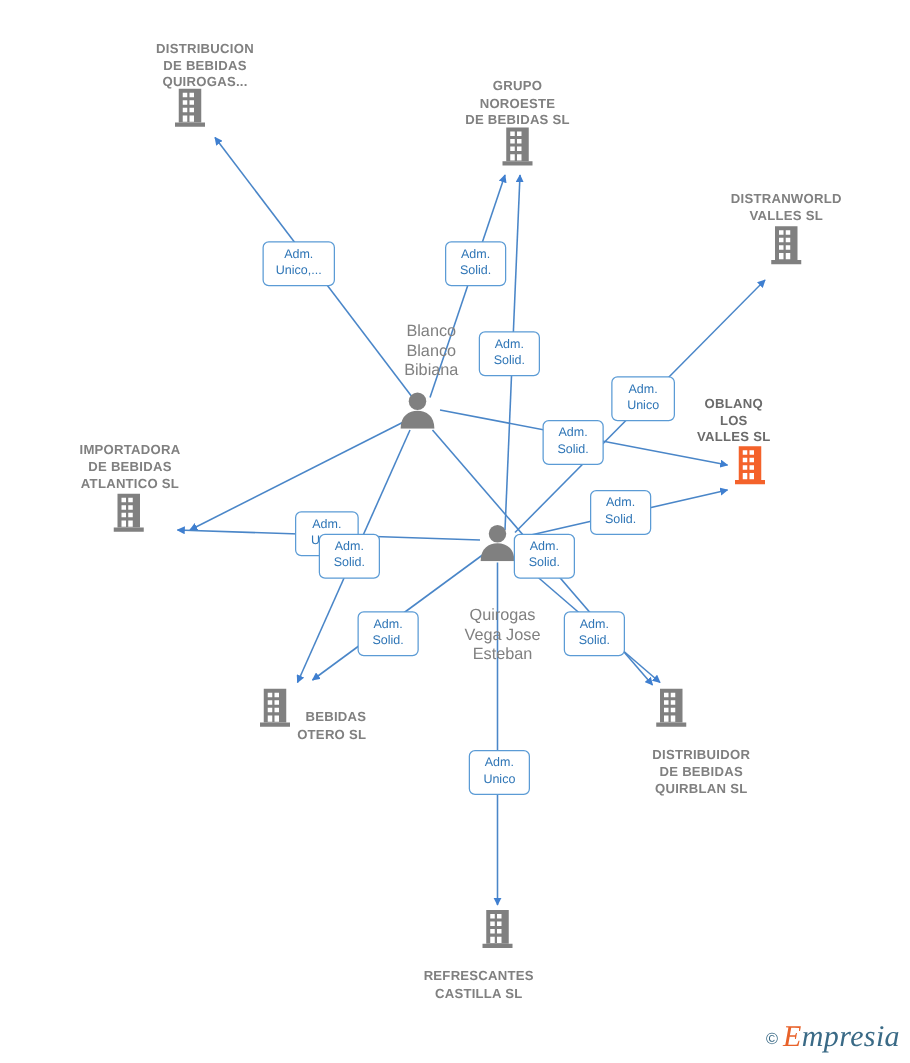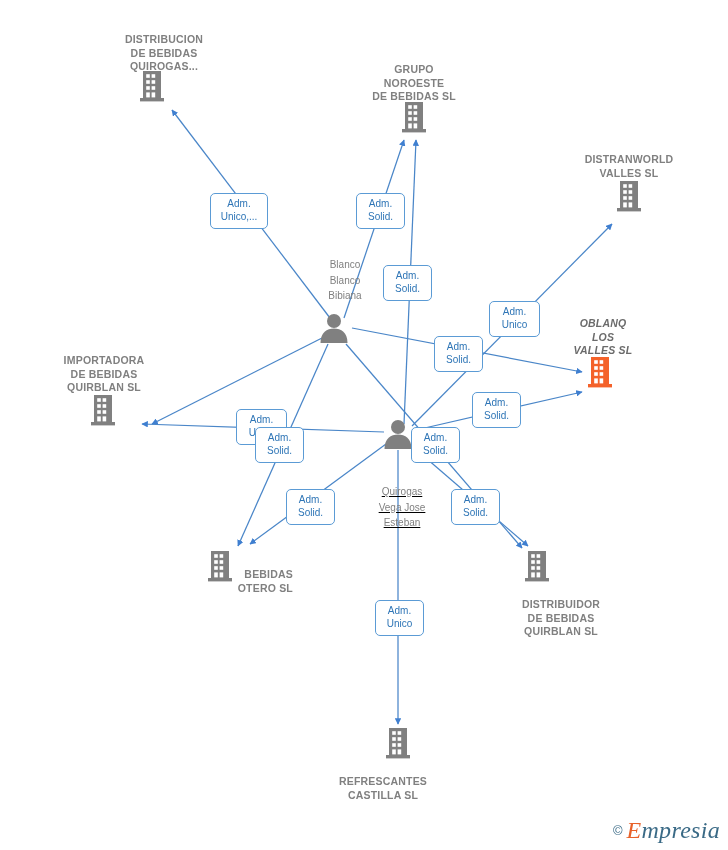--- a/index.html
+++ b/index.html
@@ -20,21 +20,21 @@
     line-height:13.5px;
     letter-spacing:.2px;
     white-space:pre-line;
   }
   .node.highlight .caption{color:#6b6b6b;}
   .building{display:block;margin:0 auto;}
 
   .person-node{position:absolute;text-align:center;}
   .person-node .pcaption{
     color:#808080;
-    font-size:10px;
+    font-size:13px;
     line-height:15.5px;
     white-space:pre-line;
   }
 
   .edge-label{
     position:absolute;
     box-sizing:border-box;
     background:#ffffff;
     border:1.3px solid #5b9bd5;
     border-radius:5px;
@@ -140,21 +140,21 @@
         <rect x="9.2" y="5.2" width="3.6" height="3.6" fill="#fff"></rect>
         <rect x="14.6" y="5.2" width="3.6" height="3.6" fill="#fff"></rect>
         <rect x="9.2" y="11.2" width="3.6" height="3.6" fill="#fff"></rect>
         <rect x="14.6" y="11.2" width="3.6" height="3.6" fill="#fff"></rect>
         <rect x="9.2" y="17.2" width="3.6" height="3.6" fill="#fff"></rect>
         <rect x="14.6" y="17.2" width="3.6" height="3.6" fill="#fff"></rect>
         <rect x="9.2" y="23.4" width="3.6" height="5" fill="#fff"></rect>
         <rect x="14.6" y="23.4" width="3.6" height="5" fill="#fff"></rect>
       </svg>
     </div>
-    <div class="node highlight" style="left: 544px; top: 317px; width: 118px; font-style: italic;">
+    <div class="node highlight" style="left: 528px; top: 317px; width: 118px;">
       <div class="caption">OBLANQ
 LOS
 VALLES  SL</div>
     </div>
     <div style="position: absolute; left: 585px; top: 355px;">
       <svg class="building" width="30" height="34" viewBox="0 0 30 34" aria-hidden="true">
         <rect x="6" y="2" width="18" height="27" fill="#f4622a"></rect>
         <rect x="3" y="29" width="24" height="3.4" fill="#f4622a"></rect>
         <rect x="9.2" y="5.2" width="3.6" height="3.6" fill="#fff"></rect>
         <rect x="14.6" y="5.2" width="3.6" height="3.6" fill="#fff"></rect>
@@ -162,21 +162,21 @@
         <rect x="14.6" y="11.2" width="3.6" height="3.6" fill="#fff"></rect>
         <rect x="9.2" y="17.2" width="3.6" height="3.6" fill="#fff"></rect>
         <rect x="14.6" y="17.2" width="3.6" height="3.6" fill="#fff"></rect>
         <rect x="9.2" y="23.4" width="3.6" height="5" fill="#fff"></rect>
         <rect x="14.6" y="23.4" width="3.6" height="5" fill="#fff"></rect>
       </svg>
     </div>
     <div class="node" style="left: 45px; top: 354px; width: 118px;">
       <div class="caption">IMPORTADORA
 DE BEBIDAS
-QUIRBLAN SL</div>
+ATLANTICO SL</div>
     </div>
     <div style="position: absolute; left: 88px; top: 393px;">
       <svg class="building" width="30" height="34" viewBox="0 0 30 34" aria-hidden="true">
         <rect x="6" y="2" width="18" height="27" fill="#808080"></rect>
         <rect x="3" y="29" width="24" height="3.4" fill="#808080"></rect>
         <rect x="9.2" y="5.2" width="3.6" height="3.6" fill="#fff"></rect>
         <rect x="14.6" y="5.2" width="3.6" height="3.6" fill="#fff"></rect>
         <rect x="9.2" y="11.2" width="3.6" height="3.6" fill="#fff"></rect>
         <rect x="14.6" y="11.2" width="3.6" height="3.6" fill="#fff"></rect>
         <rect x="9.2" y="17.2" width="3.6" height="3.6" fill="#fff"></rect>
@@ -242,21 +242,21 @@
     </div>
     <div class="person-node" style="left: 309px; top: 257px; width: 72px;">
       <div class="pcaption">Blanco
 Blanco
 Bibiana</div>
     </div>
     <div style="position: absolute; left: 317px; top: 313px;"><svg width="34" height="30" viewBox="0 0 34 30" aria-hidden="true">
         <circle cx="17" cy="8" r="7" fill="#808080"></circle>
         <path d="M3.5 30 C3.5 19.5 10 15.5 17 15.5 C24 15.5 30.5 19.5 30.5 30 Z" fill="#808080"></path>
       </svg></div>
-    <div class="person-node" style="left: 366px; top: 484px; width: 72px; text-decoration: underline;">
+    <div class="person-node" style="left: 366px; top: 484px; width: 72px;">
       <div class="pcaption">Quirogas
 Vega Jose
 Esteban</div>
     </div>
     <div style="position: absolute; left: 381px; top: 419px;"><svg width="34" height="30" viewBox="0 0 34 30" aria-hidden="true">
         <circle cx="17" cy="8" r="7" fill="#808080"></circle>
         <path d="M3.5 30 C3.5 19.5 10 15.5 17 15.5 C24 15.5 30.5 19.5 30.5 30 Z" fill="#808080"></path>
       </svg></div>
   </div>
 <div id="labels-layer">

